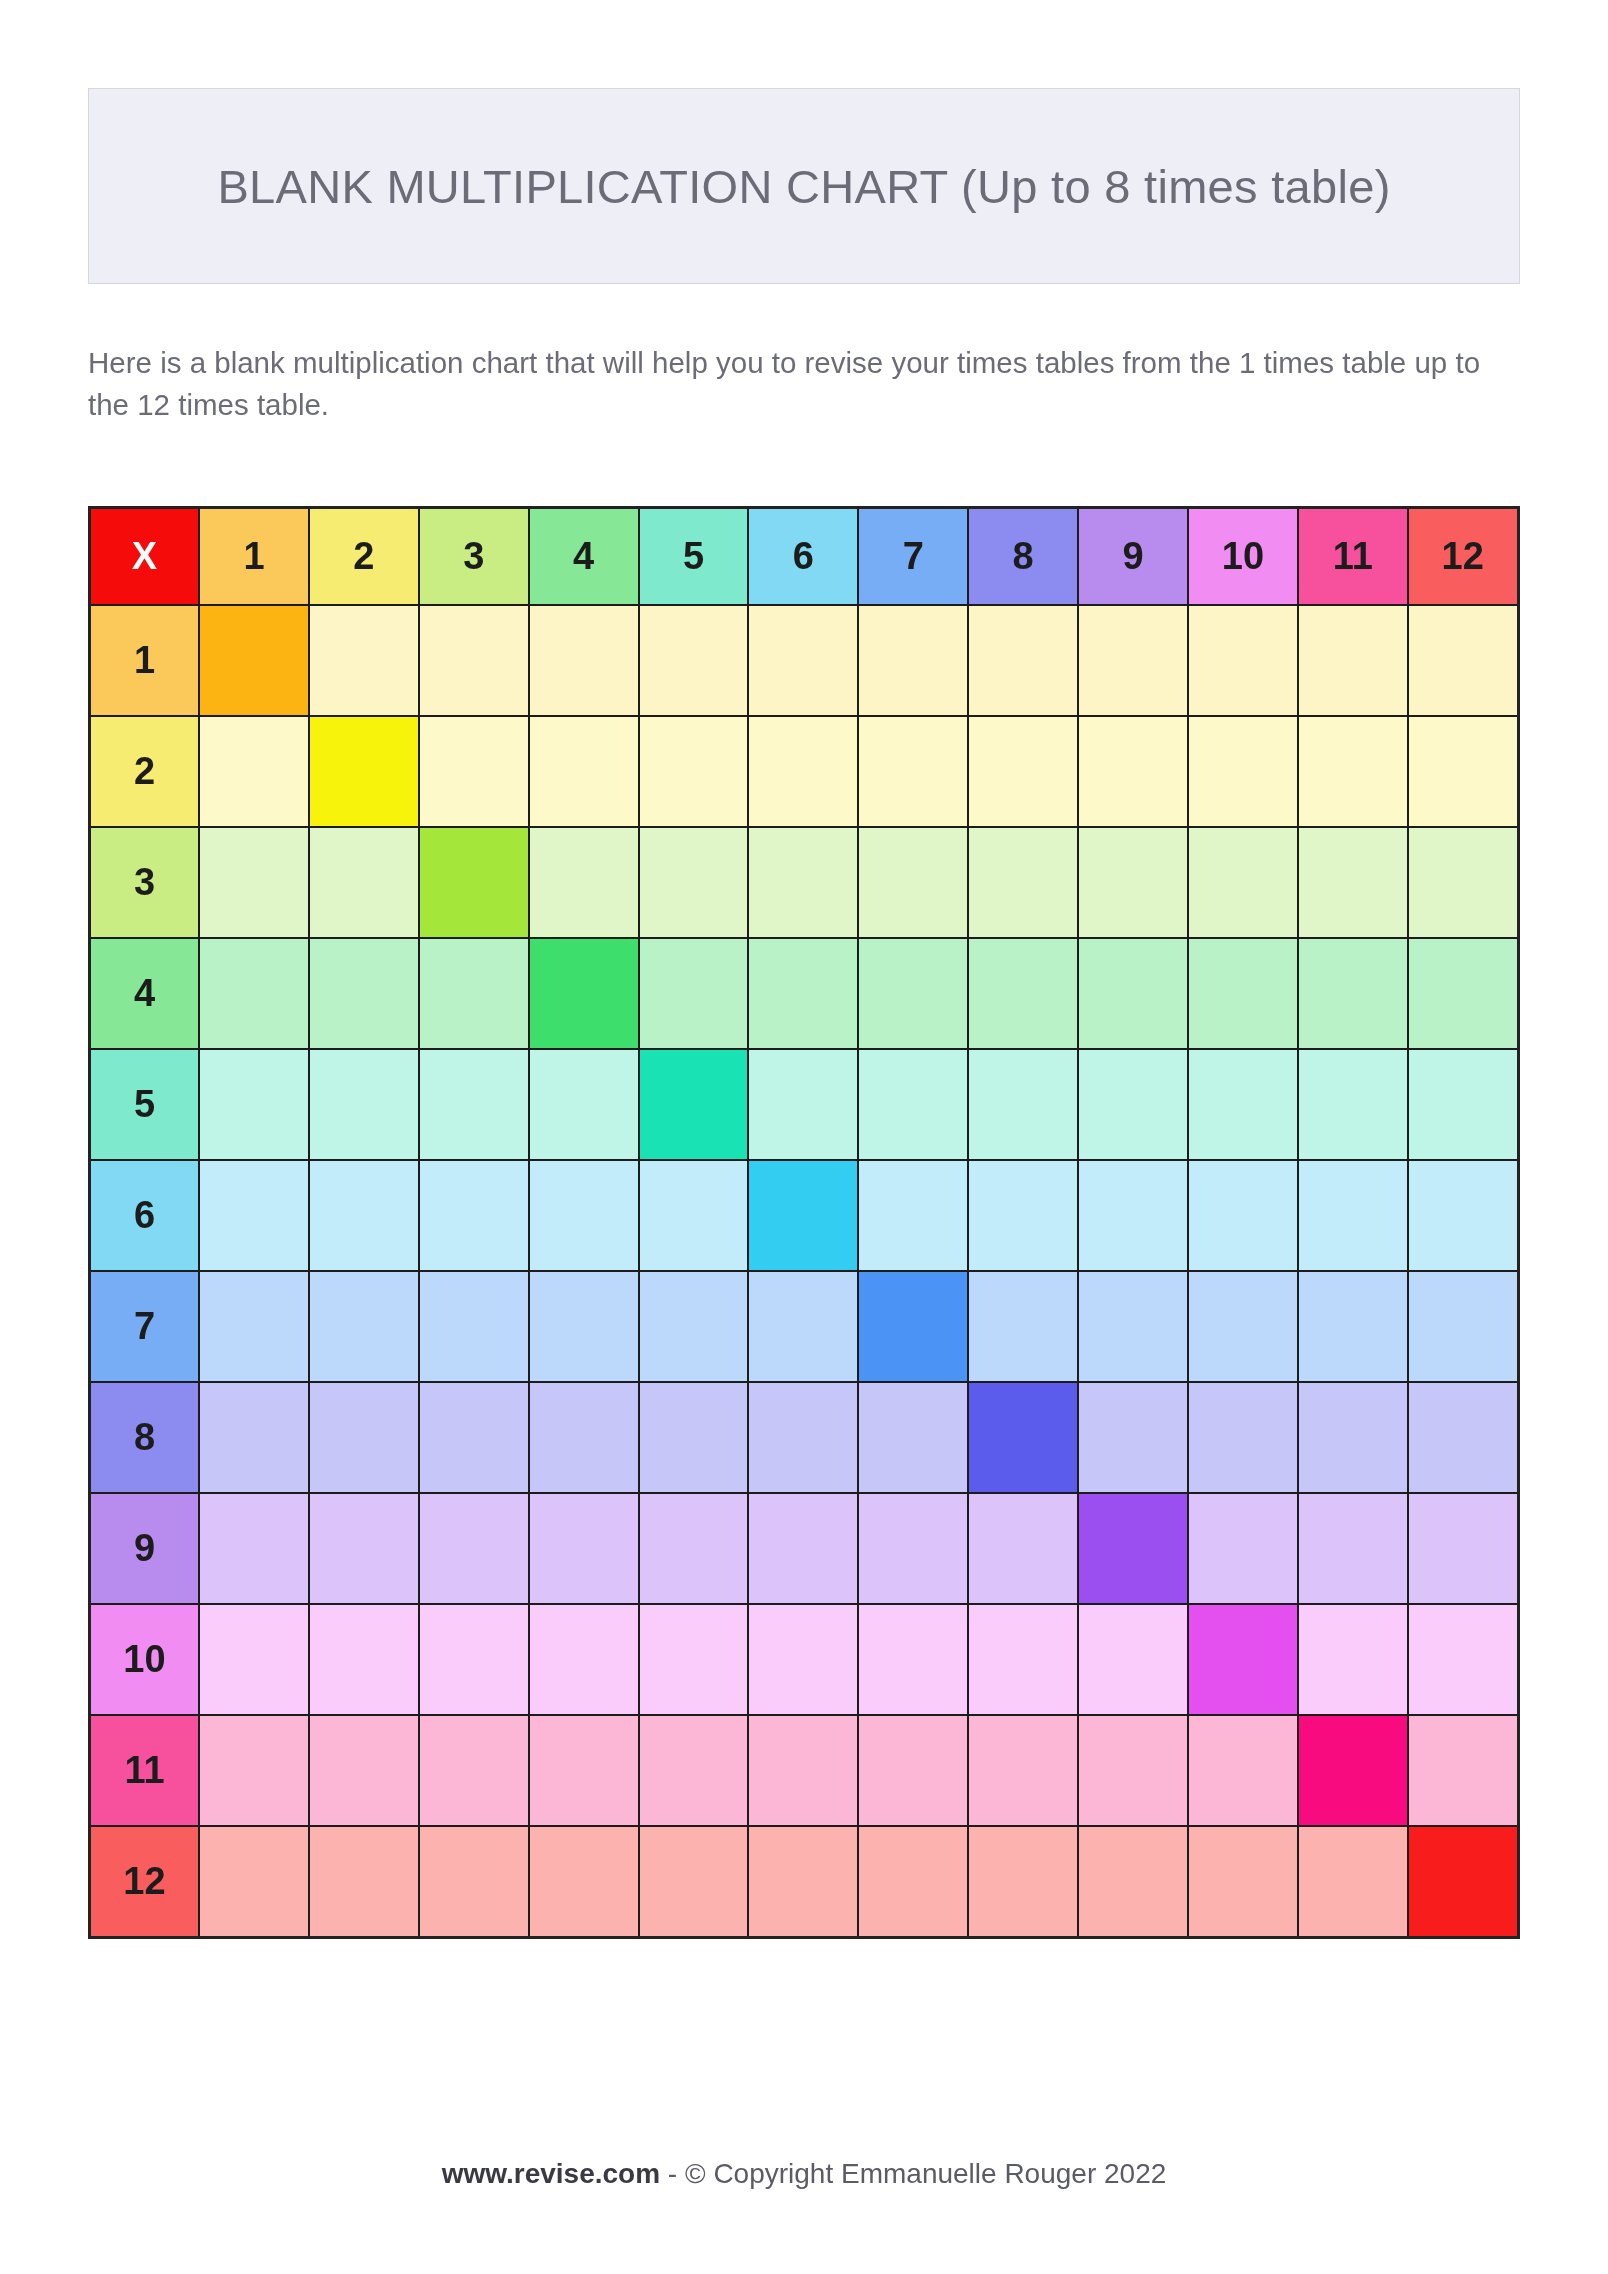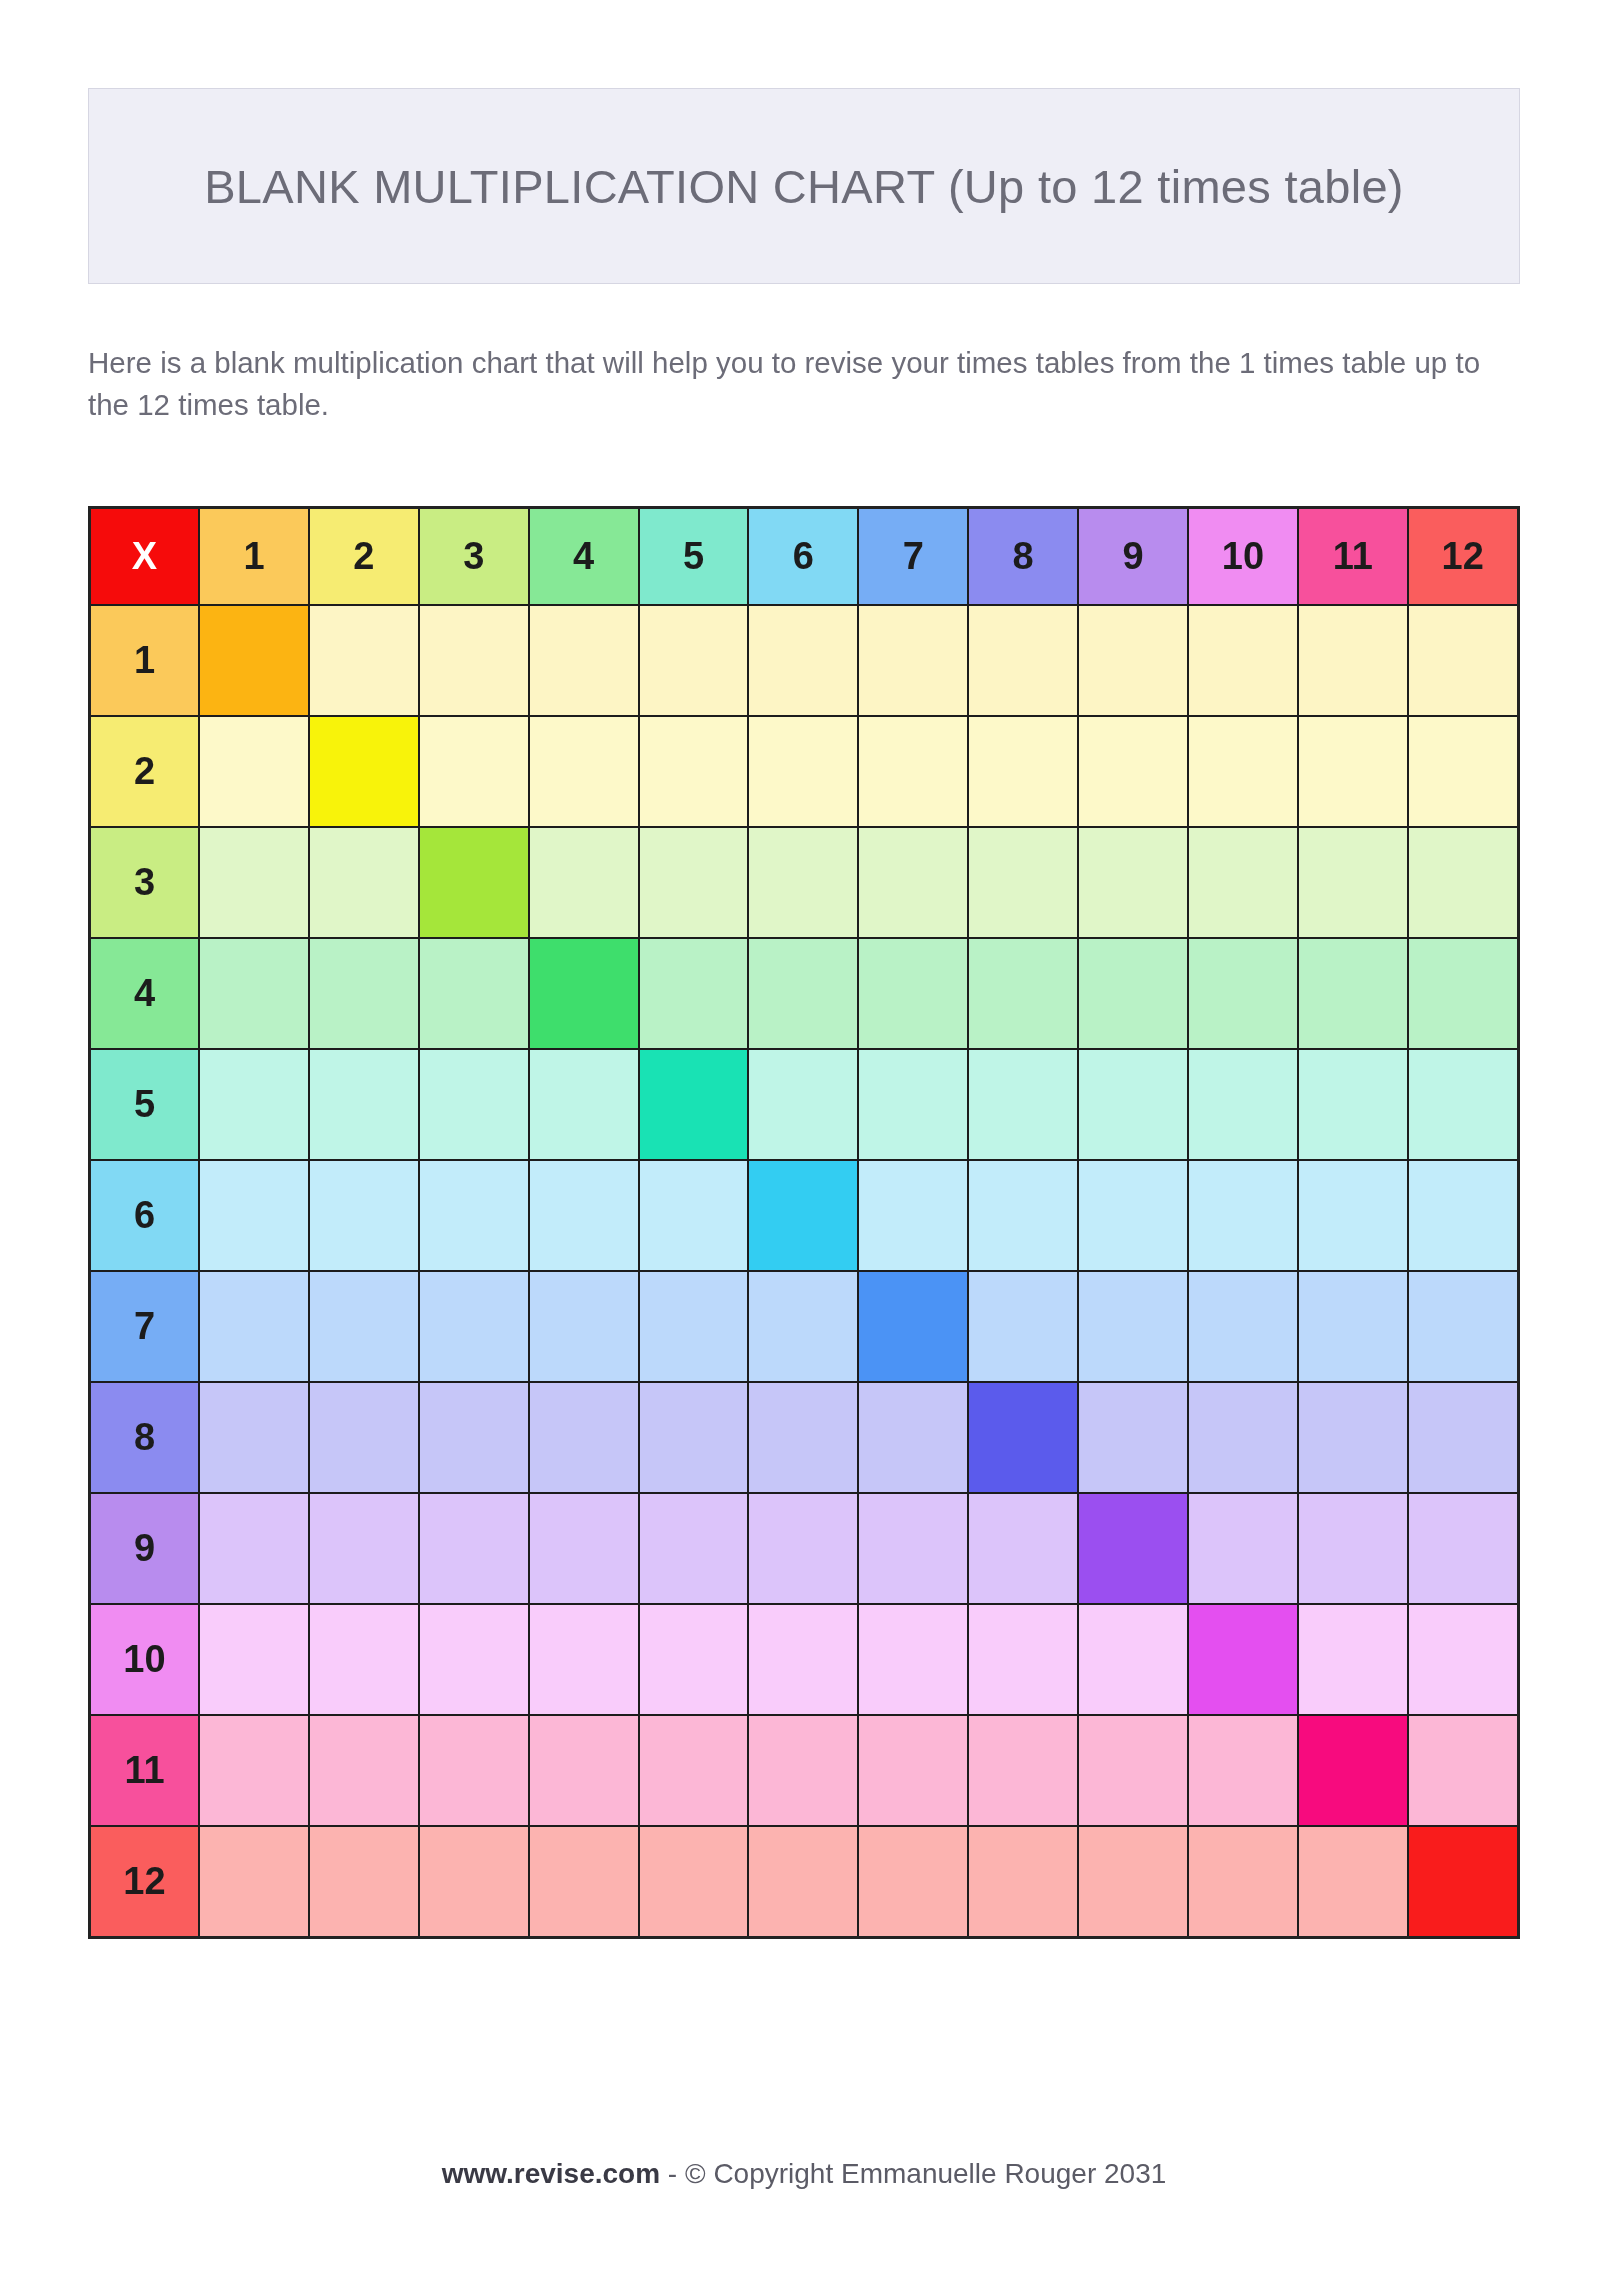--- a/index.html
+++ b/index.html
@@ -99,21 +99,21 @@
   .footer .copy {
     font-weight: normal;
   }
 </style>
 </head>
 <body>
 
 <div class="page">
 
   <div class="title-box">
-    <div class="title-text">BLANK MULTIPLICATION CHART (Up to 12 times table)</div>
+    <div class="title-text">BLANK MULTIPLICATION CHART (Up to 8 times table)</div>
   </div>
 
   <div class="intro">Here is a blank multiplication chart that will help you to revise your times tables from the 1 times table up to the 12 times table.</div>
 
   <div class="grid-wrap">
     <table class="chart">
       <tbody id="chart-body">
           <tr>
             <td class="corner" style="background: rgb(246, 11, 11);">X</td>
             <td style="background: rgb(251, 201, 90);">1</td>
@@ -307,16 +307,16 @@
             <td style="background: rgb(252, 179, 176);"></td>
             <td style="background: rgb(252, 179, 176);"></td>
             <td style="background: rgb(252, 179, 176);"></td>
             <td style="background: rgb(249, 28, 28);"></td>
           </tr>
         </tbody>
     </table>
   </div>
 
   <div class="footer">
-    <span class="site">www.revise.com</span><span> - </span><span class="copy">© Copyright Emmanuelle Rouger 2031</span>
+    <span class="site">www.revise.com</span><span> - </span><span class="copy">© Copyright Emmanuelle Rouger 2022</span>
   </div>
 
 </div>
 
 </body></html>

